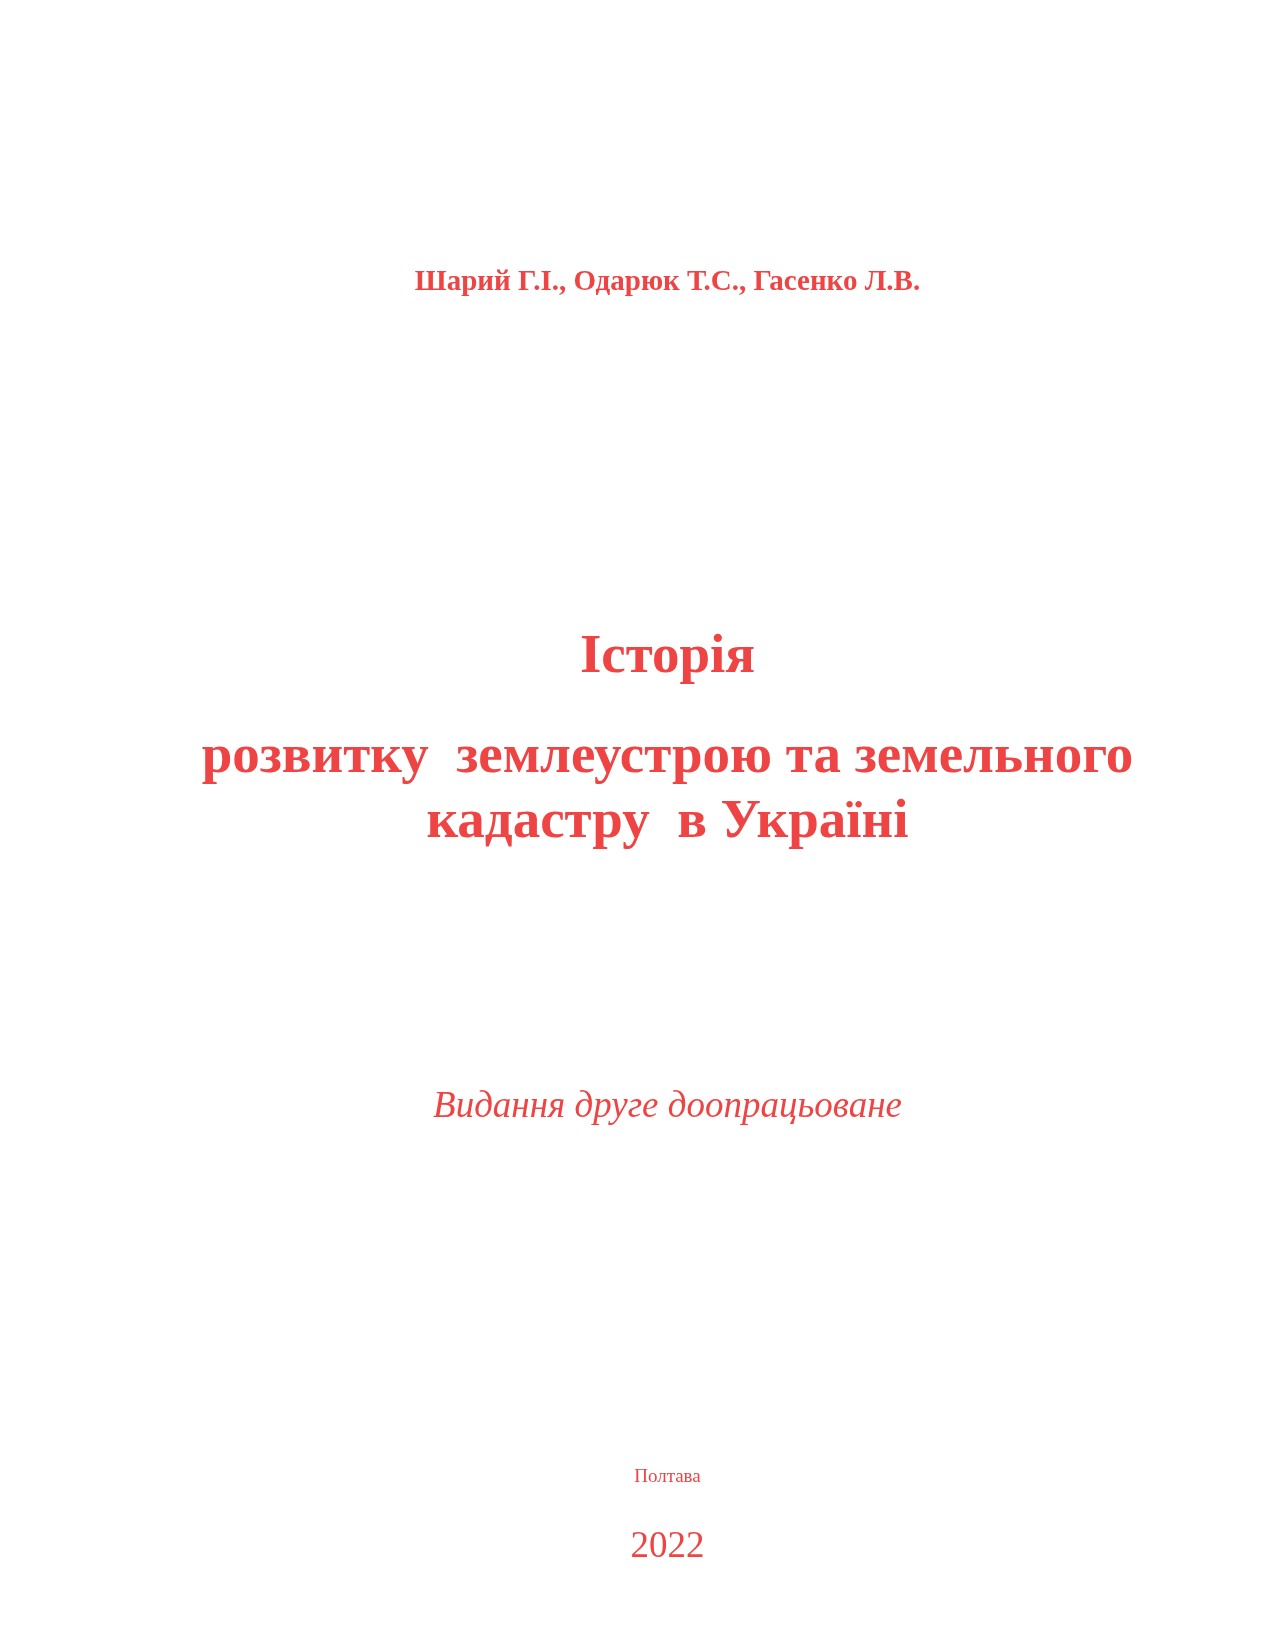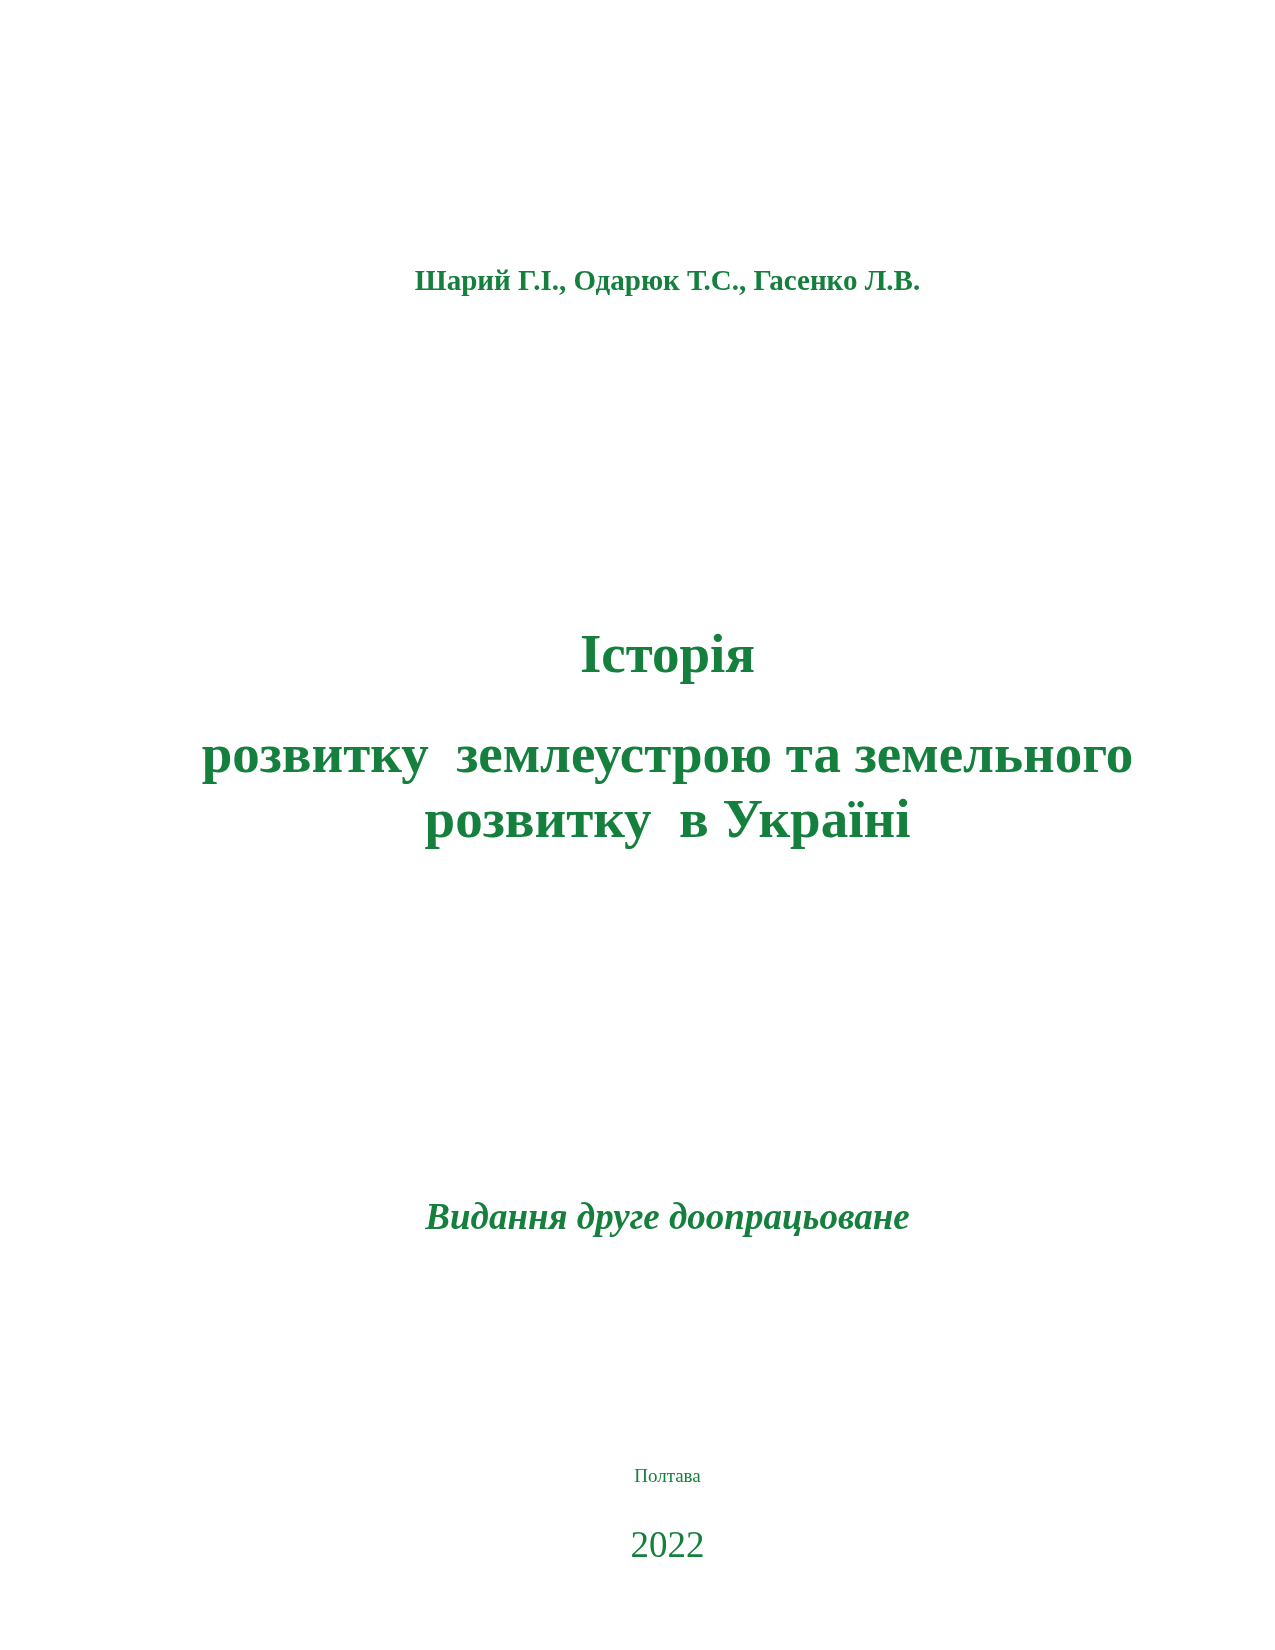--- a/index.html
+++ b/index.html
@@ -7,21 +7,21 @@
     padding: 0;
     background: #ffffff;
   }
   .page {
     position: relative;
     width: 1275px;
     height: 1650px;
     background: #ffffff;
     overflow: hidden;
     font-family: "Liberation Serif", "DejaVu Serif", serif;
-    color: #15803d;
+    color: #ef4444;
   }
   .txt {
     position: absolute;
     left: 60px;
     right: 0;
     text-align: center;
     white-space: pre-wrap;
     line-height: 1;
   }
   .authors {
@@ -30,44 +30,44 @@
     font-weight: bold;
   }
   .title-line {
     font-size: 55px;
     font-weight: bold;
   }
   .title-line-1 { top: 626px; }
   .title-line-2 { top: 726px; }
   .title-line-3 { top: 791px; }
   .edition {
-    top: 1198px;
+    top: 1086px;
     font-size: 37px;
     font-style: italic;
-    font-weight: bold;
+    font-weight: normal;
   }
   .city {
     top: 1466px;
     font-size: 19px;
   }
   .year {
     top: 1526px;
     font-size: 37px;
   }
 </style>
 </head>
 <body>
 
 <div class="page">
   <div class="txt authors">Шарий Г.І., Одарюк Т.С., Гасенко Л.В.</div>
 
   <div class="txt title-line title-line-1">Історія</div>
 
   <div class="txt title-line title-line-2">розвитку  землеустрою та земельного</div>
 
-  <div class="txt title-line title-line-3">розвитку  в Україні</div>
+  <div class="txt title-line title-line-3">кадастру  в Україні</div>
 
   <div class="txt edition">Видання друге доопрацьоване</div>
 
   <div class="txt city">Полтава</div>
 
   <div class="txt year">2022</div>
 </div>
 
 </body></html>

